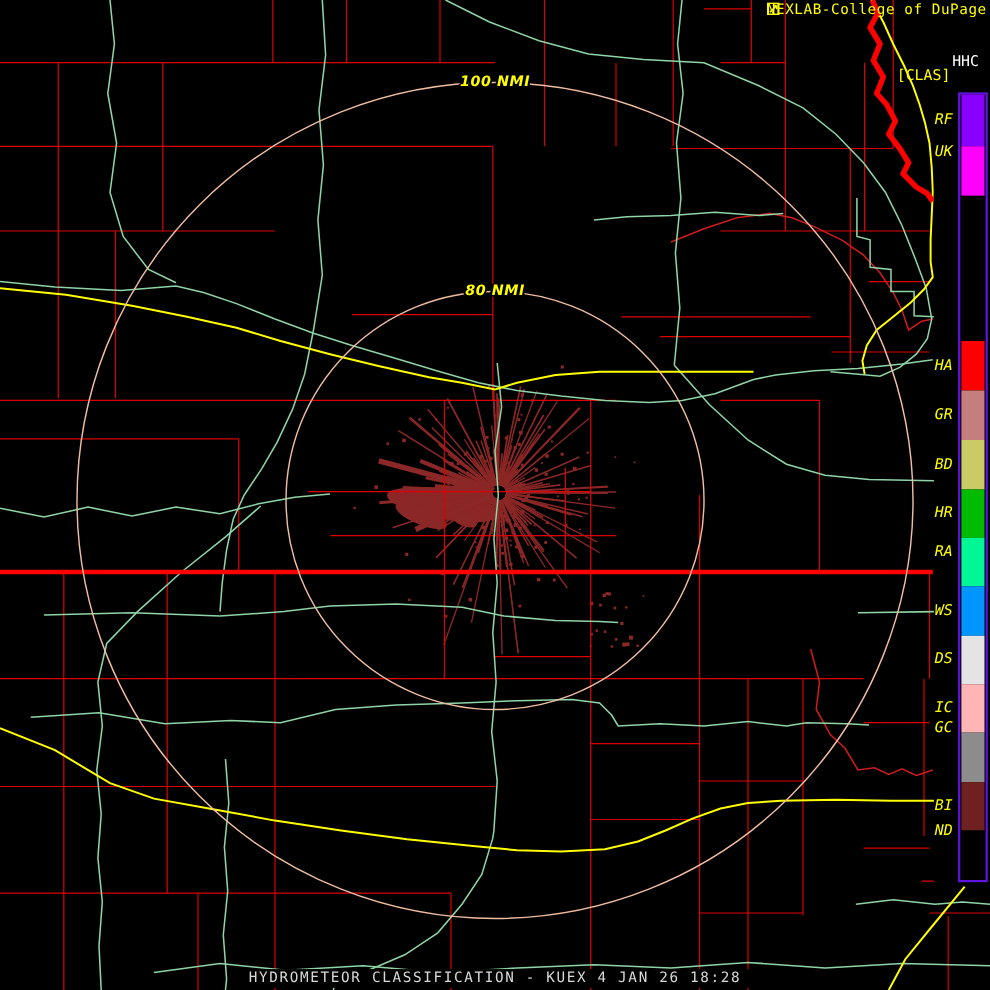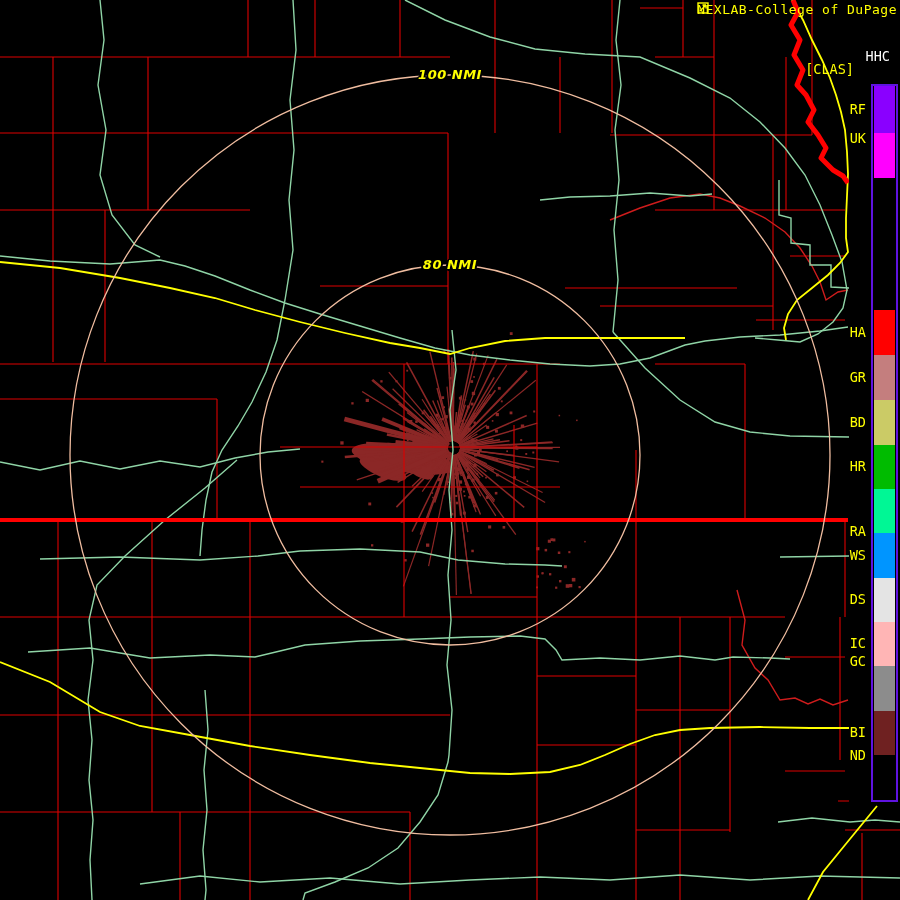--- a/index.html
+++ b/index.html
@@ -15,32 +15,32 @@
   .riverthin{stroke:var(--riverRed);stroke-width:1.4;fill:none;}
   .road-g{stroke:var(--roadGreen);stroke-width:1.4;fill:none;}
   .road-y{stroke:var(--roadYellow);stroke-width:1.8;fill:none;}
   .ringline{stroke:var(--ring);stroke-width:1.3;fill:none;}
   .overlay{position:absolute;z-index:5;}
   .banner{
     top:2px;right:3px;color:var(--labelYellow);font-size:13px;letter-spacing:.5px;
     display:flex;align-items:center;gap:4px;white-space:nowrap;
   }
   .prod-code{top:48px;right:10px;color:var(--labelWhite);font-size:13.5px;text-align:center;}
-  .prod-mode{top:61px;right:46px;color:var(--labelYellow);font-size:13.5px;text-align:center;}
+  .prod-mode{top:61px;right:36px;color:var(--labelYellow);font-size:13.5px;text-align:center;}
   .ring-label{
     color:var(--labelYellow);font-family:"DejaVu Sans","Liberation Sans",sans-serif;
     font-size:13px;font-weight:bold;font-style:italic;letter-spacing:.5px;
     transform:translateX(-50%);white-space:nowrap;
     text-shadow:-2px 0 0 #000,2px 0 0 #000,0 -2px 0 #000,0 2px 0 #000,-1px -1px 0 #000,1px 1px 0 #000,1px -1px 0 #000,-1px 1px 0 #000;
   }
   .caption{
     top:881px;left:50%;transform:translateX(-50%);background:#000;color:var(--caption);
     font-size:13px;letter-spacing:1.5px;padding:1px 10px;white-space:nowrap;z-index:6;
   }
-  .legend{position:absolute;left:0;top:0;width:900px;height:836px;z-index:4;pointer-events:none;}
+  .legend{position:absolute;left:0;top:0;width:900px;height:836px;z-index:4;pointer-events:none;font-style:italic;}
   .legend-frame{
     position:absolute;left:871px;top:84px;width:23px;height:714px;
     border:2px solid var(--legendBorder);background:#000;
   }
   .legend-seg{position:absolute;left:874px;width:21px;}
   .legend-label{
     position:absolute;right:34px;width:40px;text-align:right;
     color:var(--labelYellow);font-size:13.5px;line-height:15px;
   }
 </style>
@@ -519,21 +519,21 @@
         <div class="legend-seg" style="top: 178px; height: 132px; background: rgb(0, 0, 0);"></div>
         <div class="legend-seg" style="top: 310px; height: 45px; background: rgb(255, 0, 0);"></div>
         <div class="legend-label" style="top: 324.5px;">HA</div>
         <div class="legend-seg" style="top: 355px; height: 45px; background: rgb(196, 126, 126);"></div>
         <div class="legend-label" style="top: 369.5px;">GR</div>
         <div class="legend-seg" style="top: 400px; height: 45px; background: rgb(203, 203, 102);"></div>
         <div class="legend-label" style="top: 414.5px;">BD</div>
         <div class="legend-seg" style="top: 445px; height: 44px; background: rgb(0, 187, 0);"></div>
         <div class="legend-label" style="top: 459px;">HR</div>
         <div class="legend-seg" style="top: 489px; height: 44px; background: rgb(0, 247, 149);"></div>
-        <div class="legend-label" style="top: 524px;">RA</div>
+        <div class="legend-label" style="top: 494px;">RA</div>
         <div class="legend-seg" style="top: 533px; height: 45px; background: rgb(0, 149, 255);"></div>
         <div class="legend-label" style="top: 547.5px;">WS</div>
         <div class="legend-seg" style="top: 578px; height: 44px; background: rgb(228, 228, 228);"></div>
         <div class="legend-label" style="top: 592px;">DS</div>
         <div class="legend-seg" style="top: 622px; height: 44px; background: rgb(255, 181, 181);"></div>
         <div class="legend-label" style="top: 636px;">IC</div>
         <div class="legend-seg" style="top: 666px; height: 45px; background: rgb(140, 140, 140);"></div>
         <div class="legend-label" style="top: 654px;">GC</div>
         <div class="legend-seg" style="top: 711px; height: 44px; background: rgb(111, 33, 33);"></div>
         <div class="legend-label" style="top: 725px; text-align: right;">BI</div>
@@ -548,13 +548,14 @@
       <rect x="1" y="1" width="10" height="10" fill="none" stroke="#ffff00" stroke-width="1.4"></rect>
       <path d="M3 9 L9 3 M9 3 L5.5 3 M9 3 L9 6.5" stroke="#ffff00" stroke-width="1.4" fill="none"></path>
     </svg>
   </div>
   <div class="overlay prod-code">HHC</div>
   <div class="overlay prod-mode">[CLAS]</div>
 
   <div class="overlay ring-label" id="ring-label-outer" style="left: 450px; top: 67px;">100 NMI</div>
   <div class="overlay ring-label" id="ring-label-inner" style="left: 450px; top: 257px;">80 NMI</div>
 
+  <div class="overlay caption">HYDROMETEOR CLASSIFICATION - KUEX 4 JAN 26 18:28</div>
 </div>
 
 </body></html>

